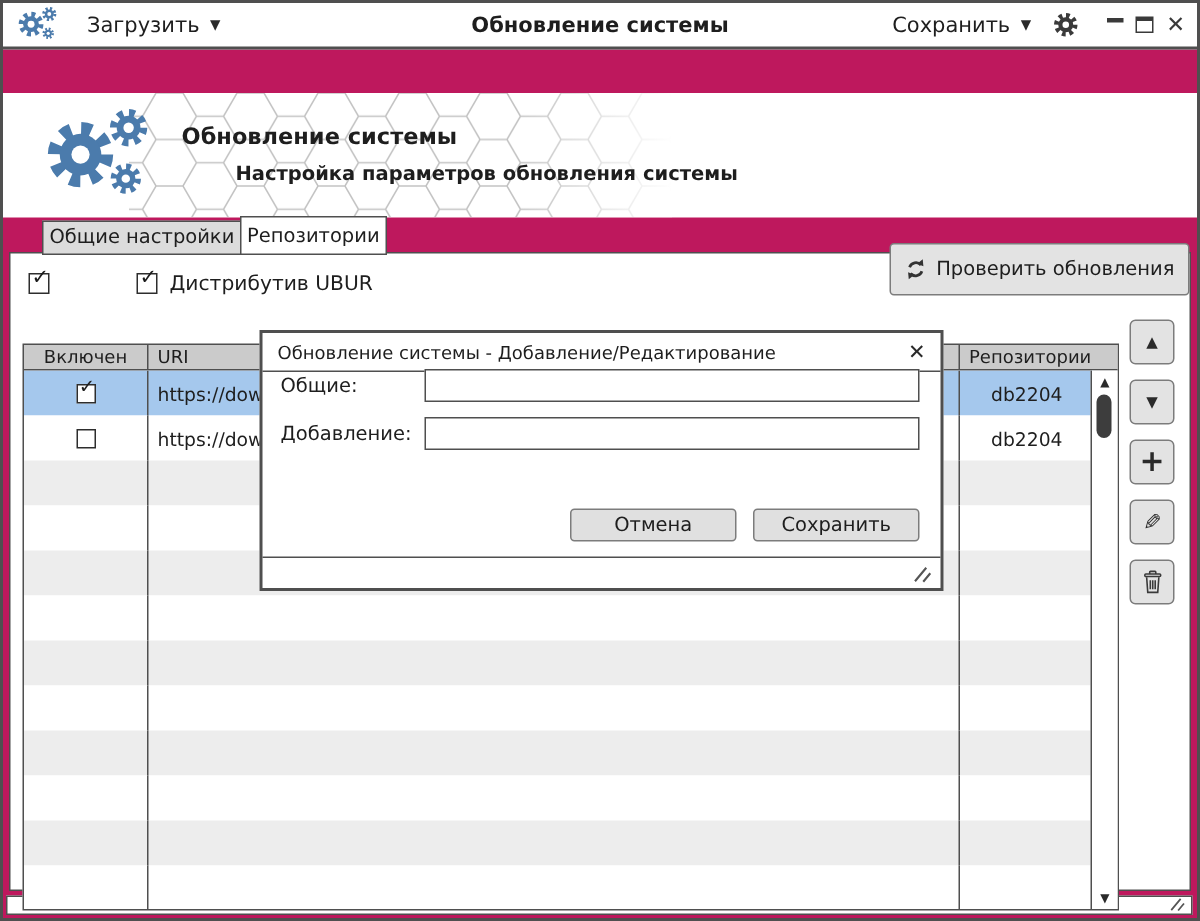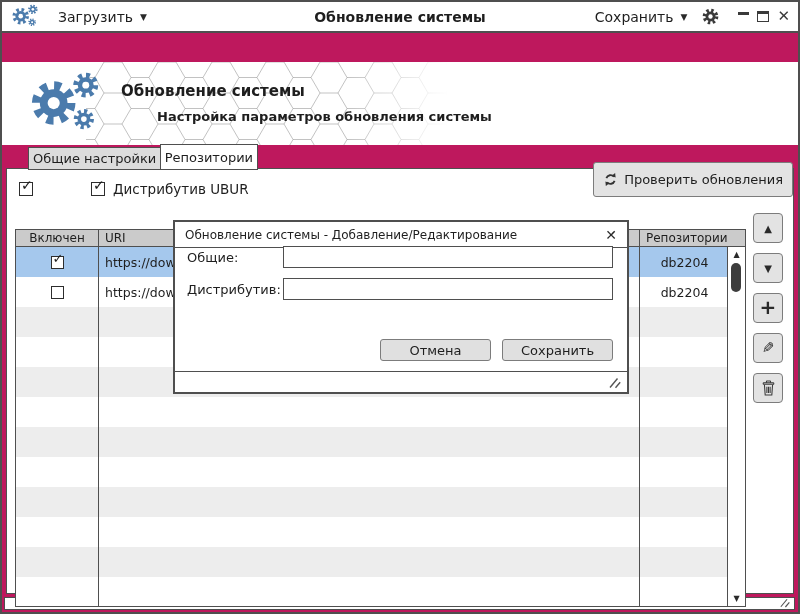--- a/index.html
+++ b/index.html
@@ -304,21 +304,21 @@
   <div class="dialog">
     <div class="dlg-titlebar">
       <span class="dlg-title">Обновление системы - Добавление/Редактирование</span>
       <span class="dlg-close">✕</span>
     </div>
     <div class="dlg-field f1">
       <span class="dlg-label">Общие:</span>
       <input class="dlg-input" type="text" value="" style="">
     </div>
     <div class="dlg-field f2">
-      <span class="dlg-label">Дистрибутив:</span>
+      <span class="dlg-label">Добавление:</span>
       <input class="dlg-input" type="text" value="" style="">
     </div>
     <div class="dlg-btns">
       <div class="dlg-btn dlg-cancel">Отмена</div>
       <div class="dlg-btn dlg-save">Сохранить</div>
     </div>
     <div class="dlg-footer">
       <svg class="dlg-grip" viewBox="0 0 14 12" width="14" height="12">
         <path d="M2 10.5 L9.5 1.5 M7.5 10.8 L12.2 5.2" stroke="#555" stroke-width="1.4" fill="none"></path>
       </svg>

